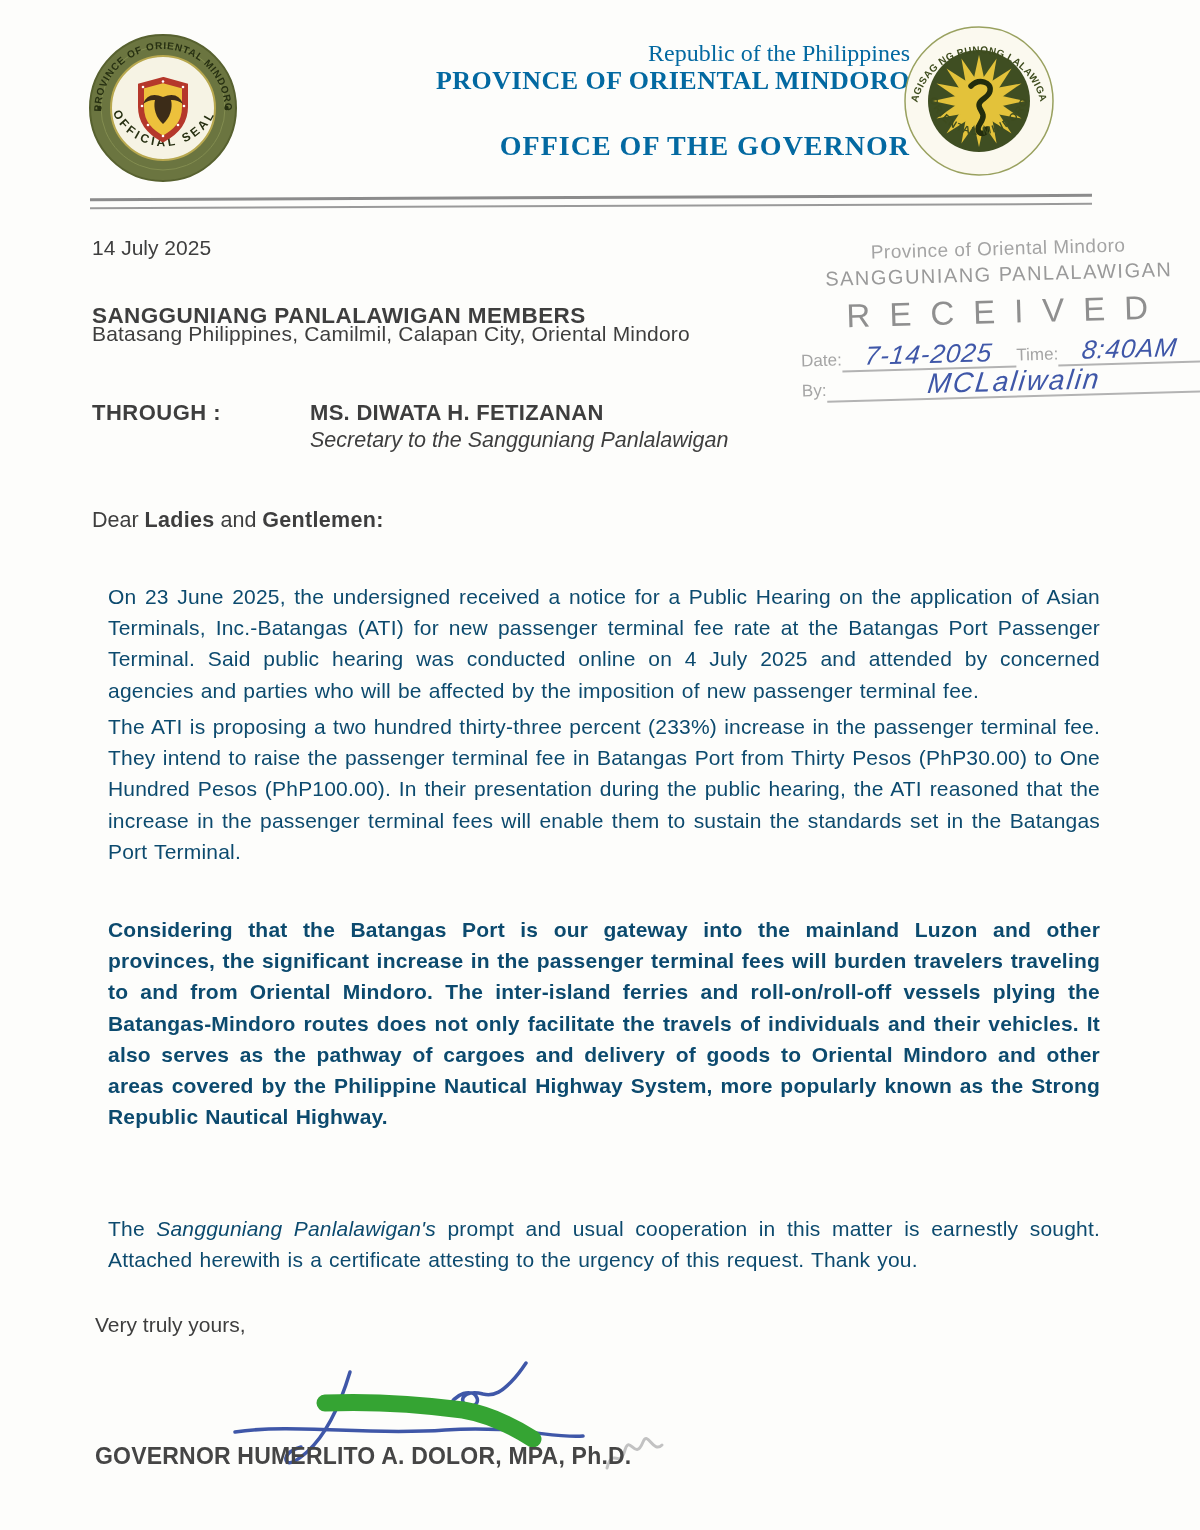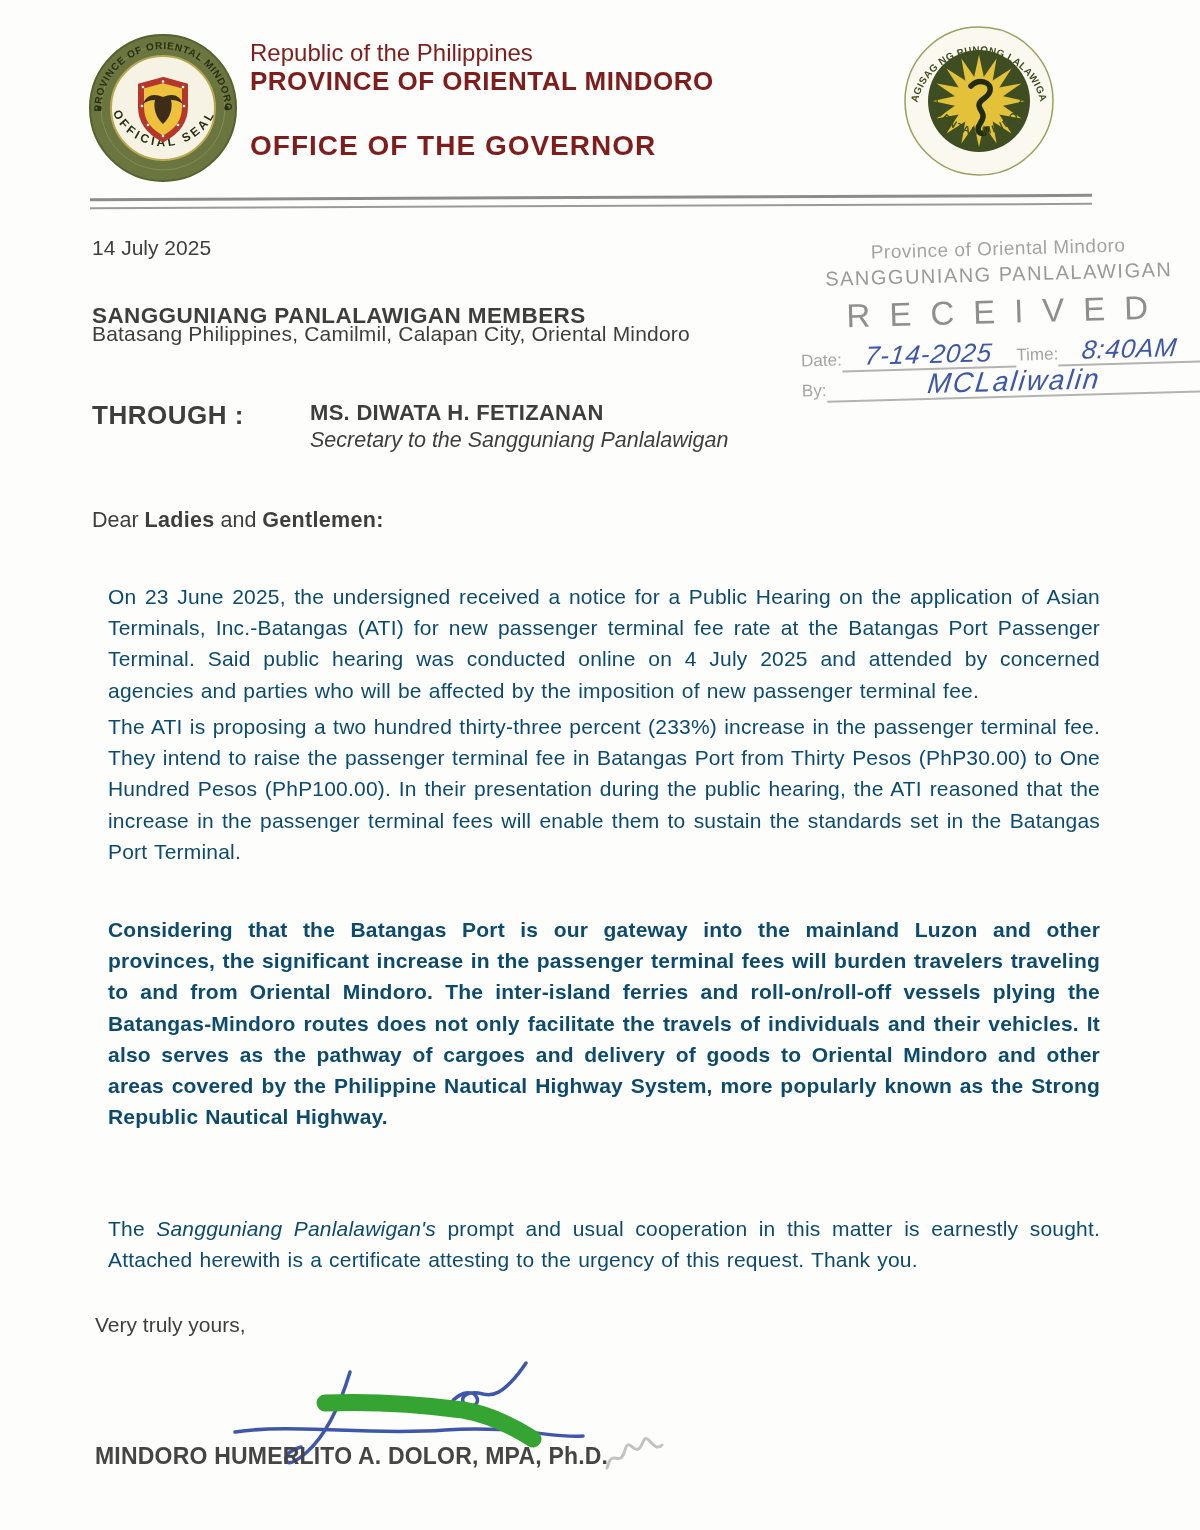--- a/index.html
+++ b/index.html
@@ -2,33 +2,33 @@
 <html><head>
 <meta charset="utf-8">
 <style>
   html,body{margin:0;padding:0;background:#ffffff;}
   .page{
     position:relative;width:1200px;height:1530px;background:#fdfdfb;
     font-family:"Liberation Sans",sans-serif;color:#3e3e3e;overflow:hidden;
   }
   .abs{position:absolute;}
   
-  .hdr-text{left:250px;top:40px;width:660px;text-align:left;
-    font-family:Liberation Sans, sans-serif;color:#7f1d1d;}
+  .hdr-text{left:250px;top:40px;width:660px;text-align:right;
+    font-family:Liberation Serif, serif;color:#0369a1;}
   .hdr-republic{font-size:24px;line-height:26px;}
   .hdr-province{font-size:26px;font-weight:bold;line-height:30px;letter-spacing:.5px;}
   .hdr-office{font-size:28px;font-weight:bold;margin-top:34px;letter-spacing:1px;}
   .rule{left:90px;top:196px;width:1002px;height:6px;
     border-top:3px solid #8c8c8c;border-bottom:2px solid #9a9a9a;
     transform:rotate(-.25deg);}
   
   .date-line{left:92px;top:236px;font-size:21px;}
   .recipient-name{left:92px;top:303px;font-size:22.5px;font-weight:bold;letter-spacing:.4px;}
   .recipient-addr{left:92px;top:322px;font-size:21px;letter-spacing:.2px;}
-  .through-label{left:92px;top:400px;font-size:26px;font-weight:bold;letter-spacing:.5px;}
+  .through-label{left:92px;top:400px;font-size:22px;font-weight:bold;letter-spacing:.5px;}
   .through-name{left:310px;top:400px;font-size:22px;font-weight:bold;letter-spacing:.3px;}
   .through-title{left:310px;top:428px;font-size:21.5px;font-style:italic;}
   .salutation{left:92px;top:508px;font-size:21.5px;}
   .salutation b{letter-spacing:.3px;text-align:center;}
   
   .para{left:92px;width:992px;font-size:21px;line-height:31.2px;text-align:justify;
     letter-spacing:.2px;word-spacing:1px;margin:16px;color:#0c4a6e;}
   .p1{top:565px;} .p2{top:695px;} .p3{top:898px;font-weight:bold;} .p4{top:1119px;} .p5{top:1197px;}
   .closing{left:95px;top:1313px;font-size:21px;}
   .signatory{left:95px;top:1443px;font-size:23px;font-weight:bold;letter-spacing:.2px;color:#454545;}
@@ -166,15 +166,15 @@
       <path d="M20,82 C80,73 150,86 230,80 C300,75 340,89 368,86"></path>
       <path d="M135,22 C126,52 112,84 92,102 C84,109 73,117 71,110 C70,104 78,99 86,97"></path>
       <path d="M232,60 C240,42 258,38 262,48 C265,56 252,60 248,52 C246,46 254,40 268,44 C280,47 288,40 296,32 C302,26 307,19 311,13"></path>
     </g>
 
     <path d="M110,53 C160,51 210,55 248,60 C272,64 296,75 318,89" fill="none" stroke="#35a433" stroke-width="17" stroke-linecap="round"></path>
 
     <path d="M392,118 C398,96 404,120 410,100 C415,84 420,112 428,92 C433,80 438,104 447,95" fill="none" stroke="#c2c2c2" stroke-width="3" stroke-linecap="round"></path>
   </svg>
 
-  <div class="abs signatory">MINDORO HUMERLITO A. DOLOR, MPA, Ph.D.</div>
+  <div class="abs signatory">GOVERNOR HUMERLITO A. DOLOR, MPA, Ph.D.</div>
 
 </div>
 
 </body></html>

